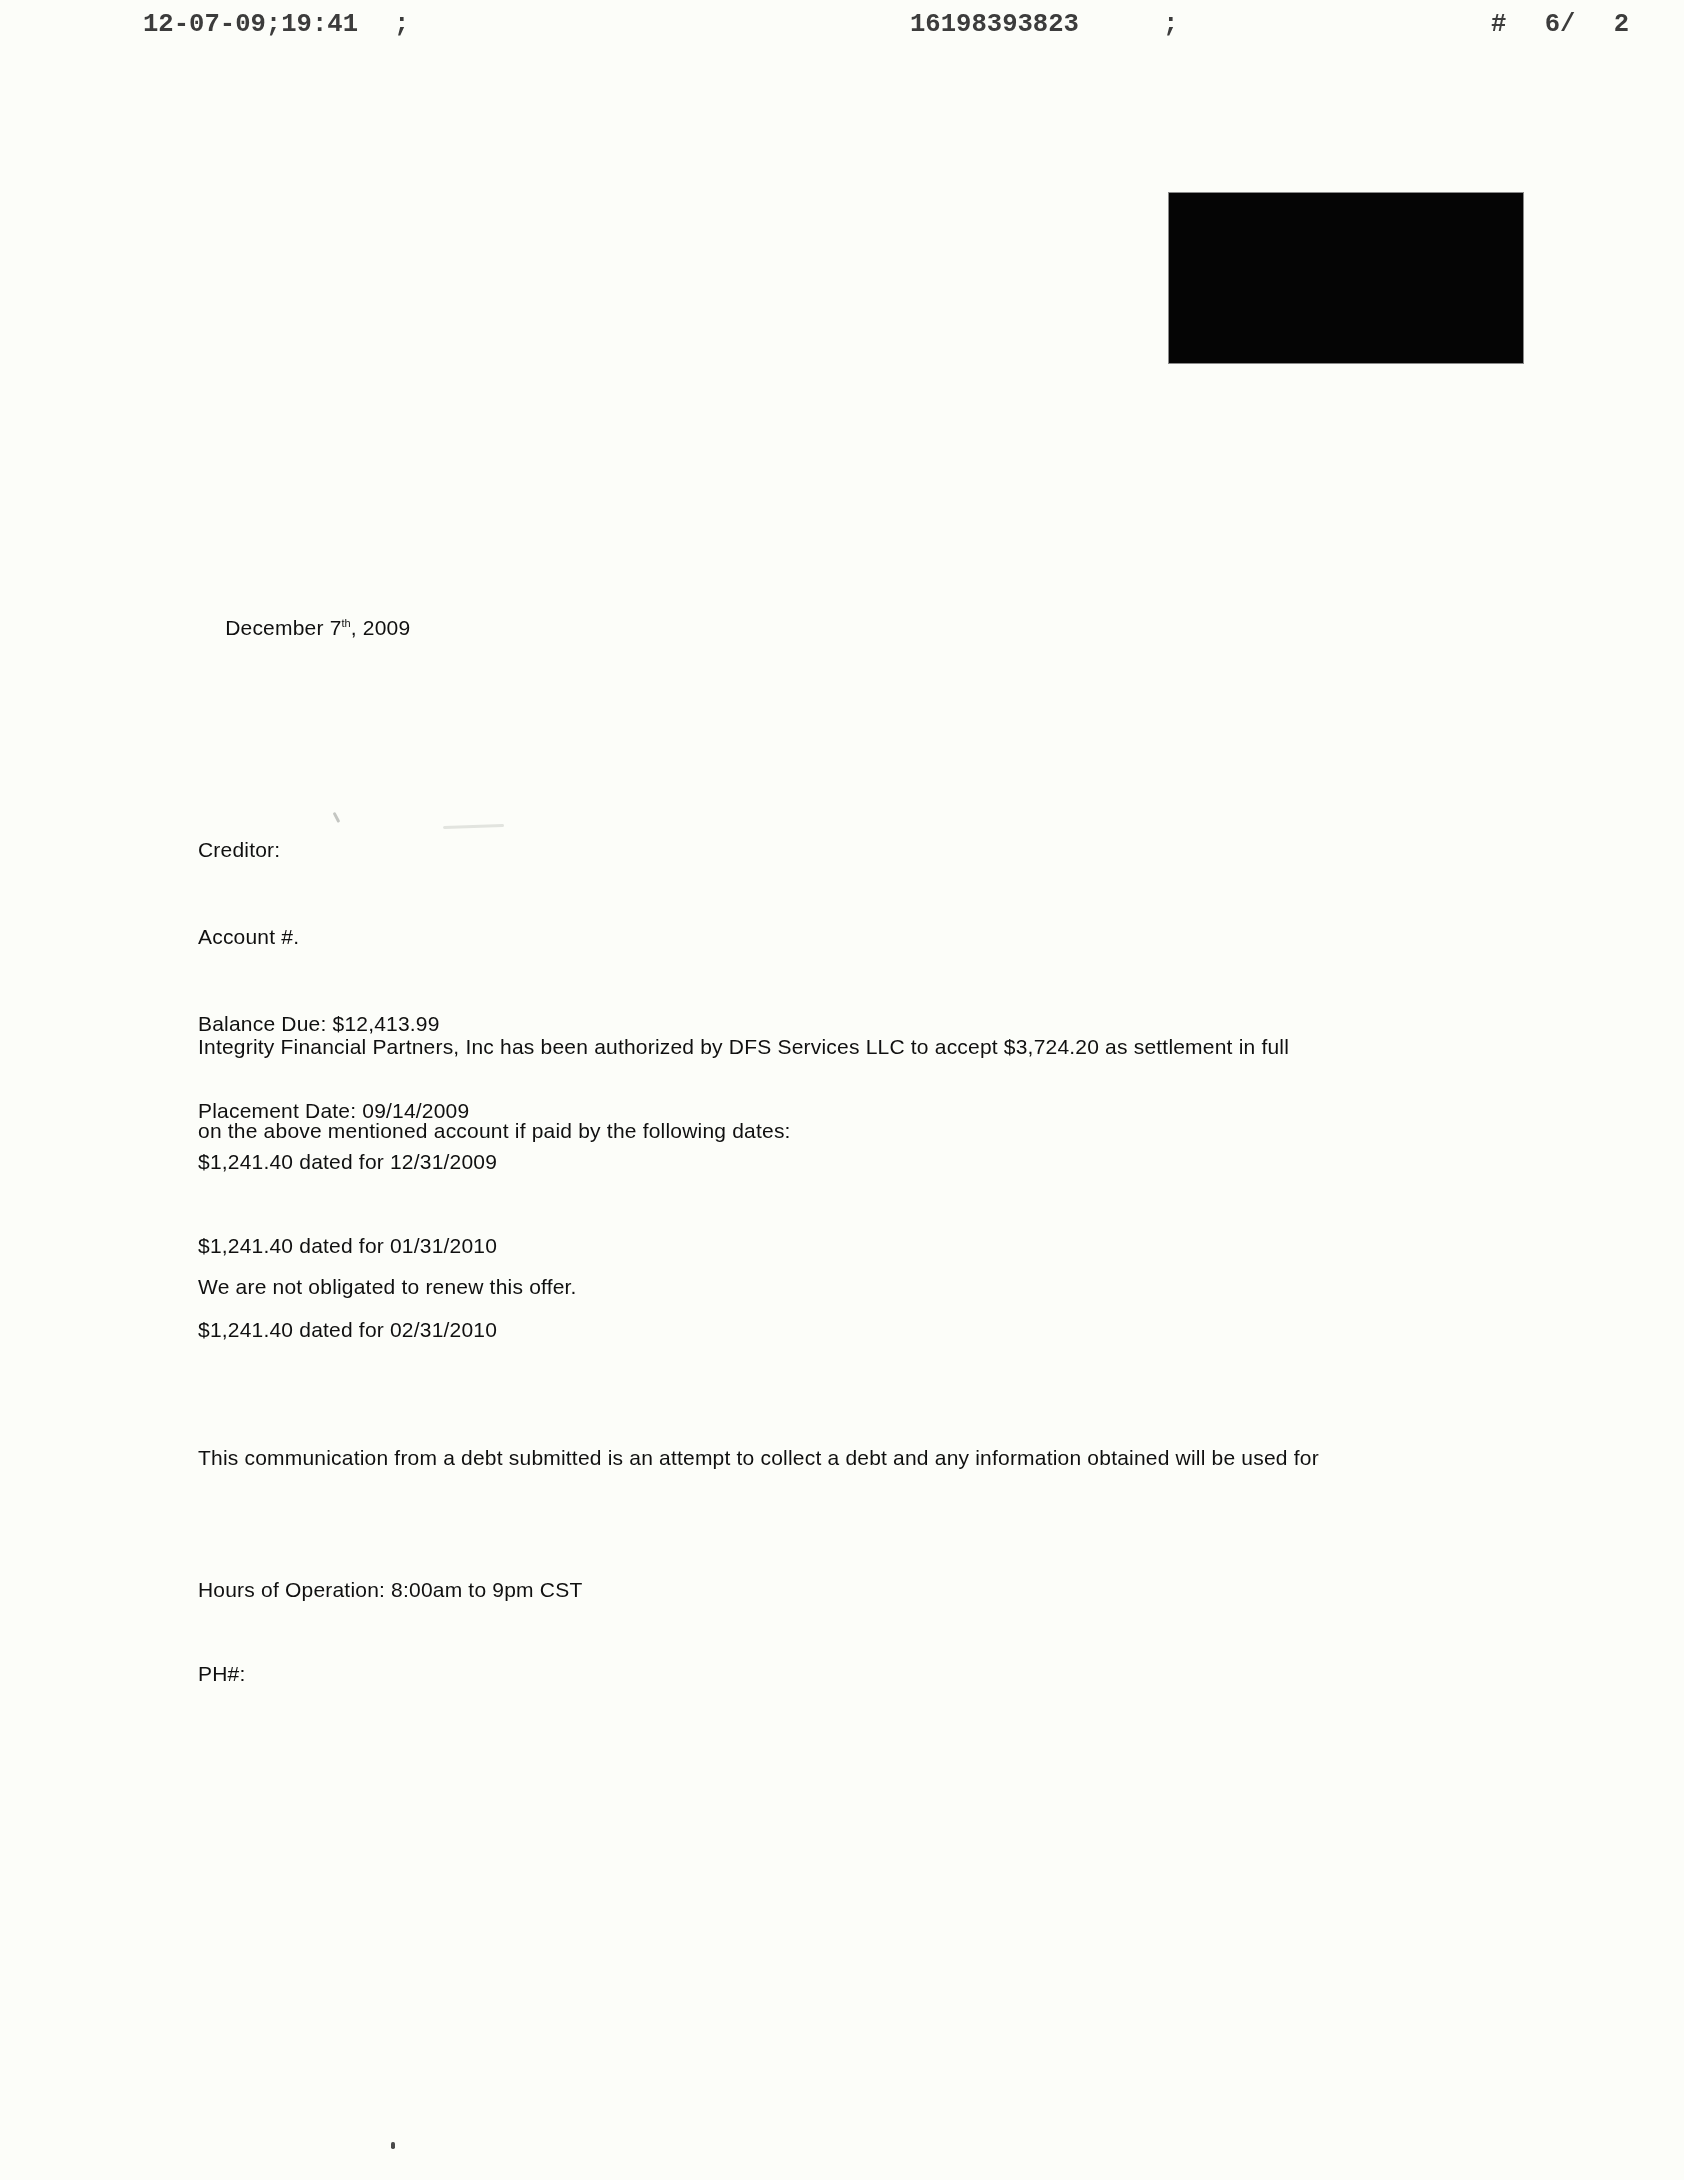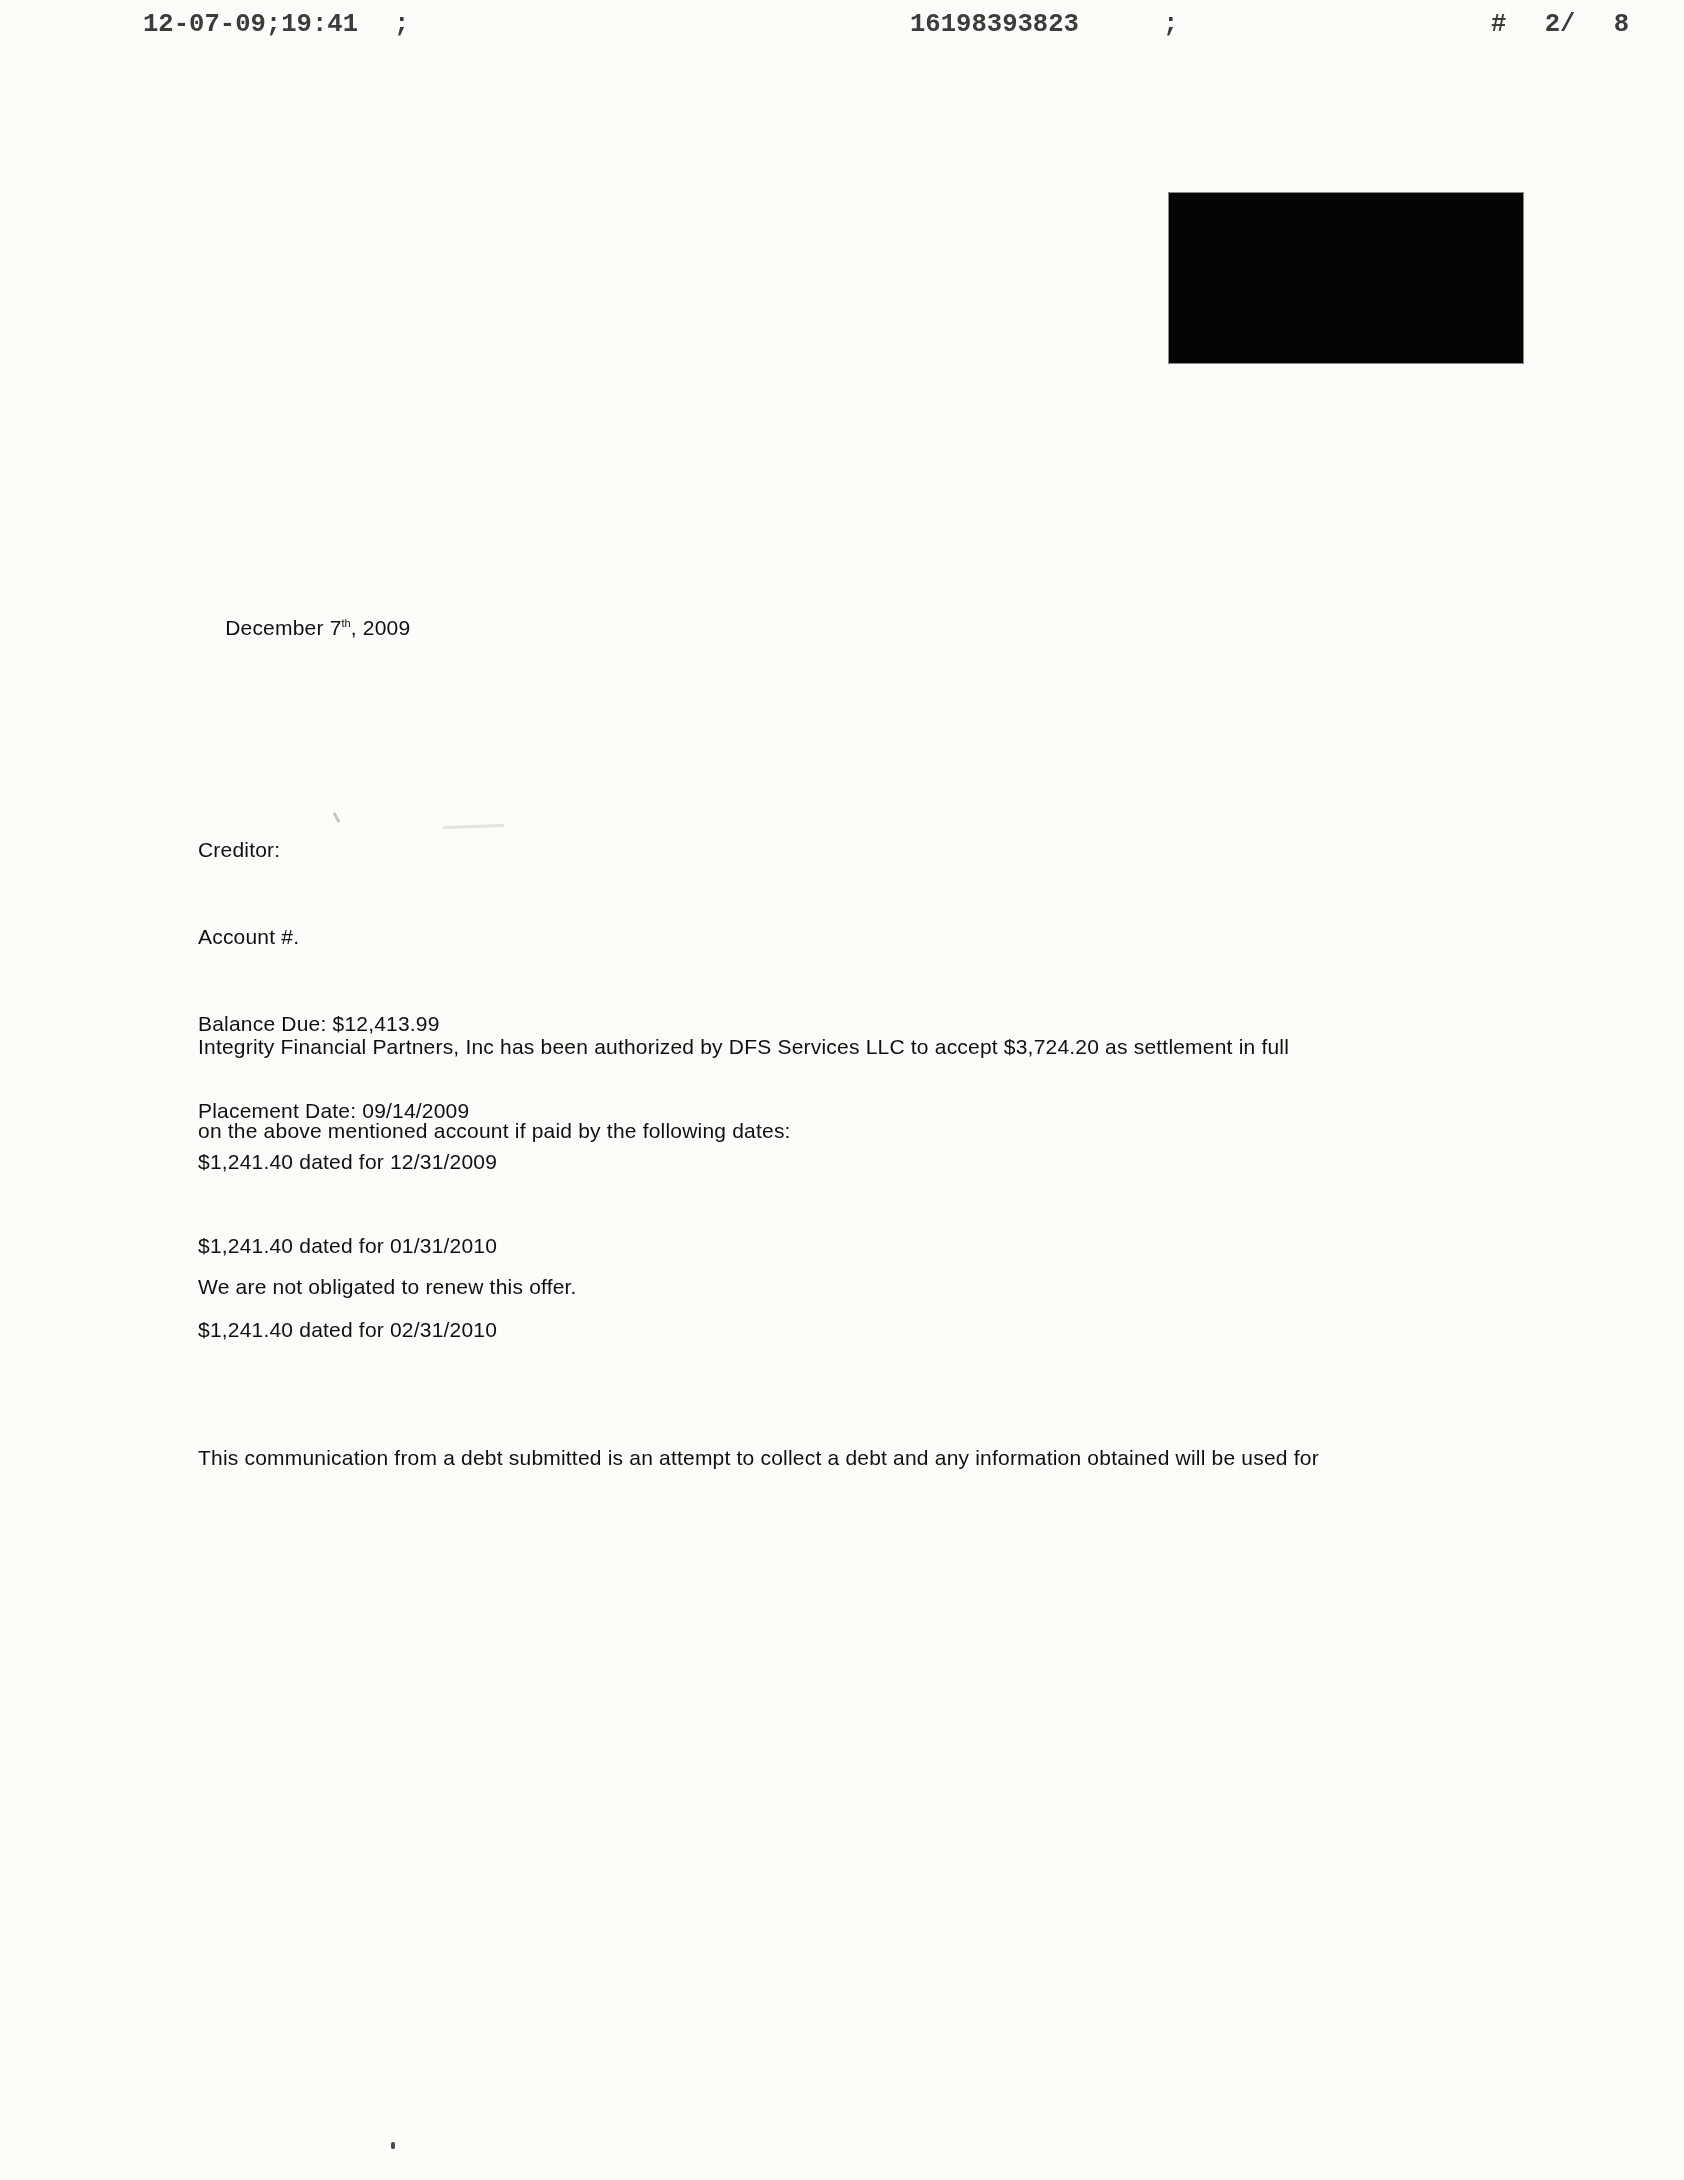--- a/index.html
+++ b/index.html
@@ -96,21 +96,21 @@
 </head>
 <body>
 
 <div class="page">
 
   <div class="fax-header">
     <span class="fh-timestamp">12-07-09;19:41</span>
     <span class="fh-sep1">;</span>
     <span class="fh-faxnum">16198393823</span>
     <span class="fh-sep2">;</span>
-    <span class="fh-pages"># 2/ 8</span>
+    <span class="fh-pages"># 6/ 2</span>
   </div>
 
   <div class="redaction"></div>
 
   <div class="tblock date-line">
     <span>December 7</span><span class="sup">th</span><span>, 2009</span>
   </div>
 
   <div class="tblock account-block">
     <div>Creditor:</div>
@@ -129,20 +129,24 @@
     <div>$1,241.40 dated for 01/31/2010</div>
     <div>$1,241.40 dated for 02/31/2010</div>
   </div>
 
   <div class="tblock offer-line">We are not obligated to renew this offer.</div>
 
   <div class="tblock collector">
     <div>This communication from a debt submitted is an attempt to collect a debt and any information obtained will be used for</div>
   </div>
 
+  <div class="tblock hours-block">
+    <div>Hours of Operation: 8:00am to 9pm CST</div>
+    <div>PH#:</div>
+  </div>
 
 
   <div class="artifact smudge-tick"></div>
   <div class="artifact smudge-streak"></div>
   <div class="artifact bottom-dot"></div>
 
 </div>
 
 
 </body></html>

